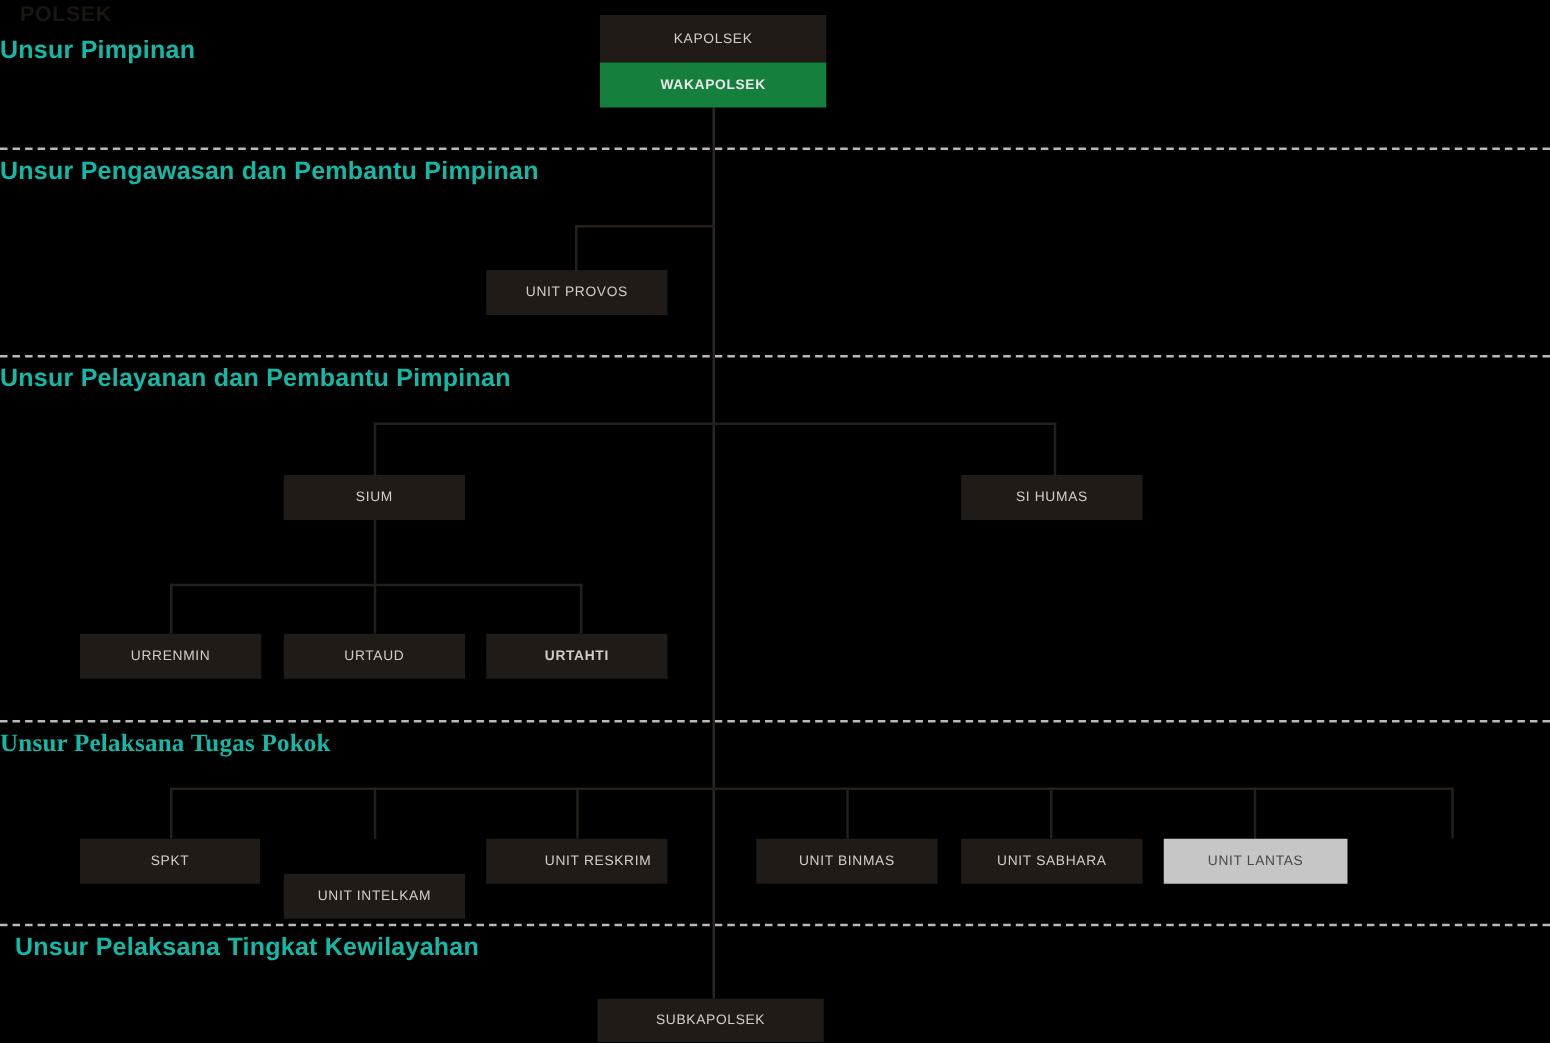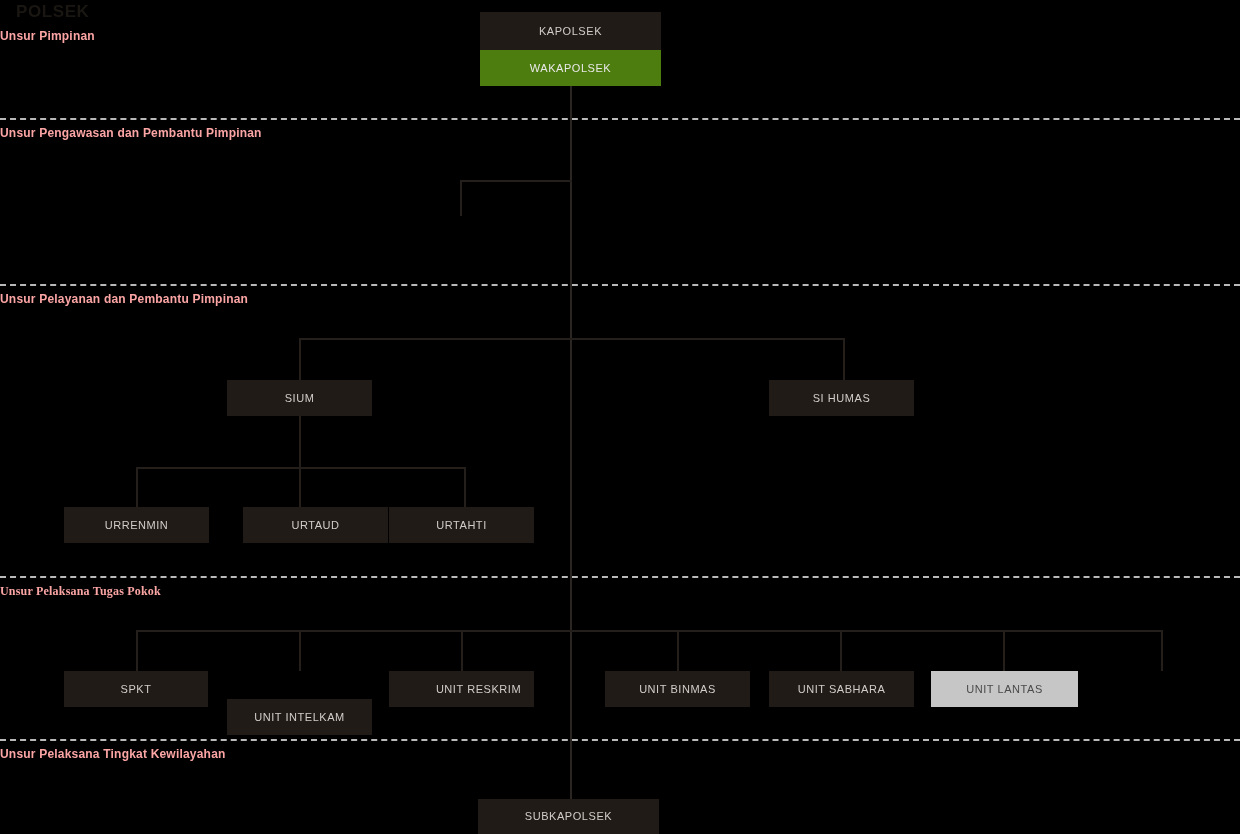--- a/index.html
+++ b/index.html
@@ -19,23 +19,23 @@
     width: 1240px;
     height: 834px;
     background: #000000;
     overflow: hidden;
   }
 
   
   .section-title {
     position: absolute;
     font-weight: bold;
-    font-size: 12px;
+    font-size: 20px;
     letter-spacing: 0.2px;
-    color: #fca5a5;
+    color: #14b8a6;
     white-space: nowrap;
   }
   .section-title.root-title {
     color: #1a1612;
     font-size: 17px;
     letter-spacing: 0.6px;
   }
   .divider {
     position: absolute;
     left: 0;
@@ -55,22 +55,23 @@
     letter-spacing: 0.55px;
     text-align: center;
     line-height: 1.1;
     padding: 0 4px;
   }
   .node.dark {
     background: #201b17;
     color: #d2cdc8;
   }
   .node.mid {
-    background: #4d7c0f;
+    background: #15803d;
     color: #e9e9e9;
+    font-weight: bold;
   }
   .node.light {
     background: #c6c6c6;
     color: #4a4a4a;
   }
 
   
   .line {
     position: absolute;
     background: #241f1b;
@@ -87,51 +88,52 @@
   <div class="section-title root-title" style="left:0px; top:2px;padding-left:16px;">POLSEK</div>
 
   <div class="section-title" style="left:0px; top:29px;">Unsur Pimpinan</div>
 
   <div class="section-title" style="left:0px; top:126px;">Unsur Pengawasan dan Pembantu Pimpinan</div>
 
   <div class="section-title" style="left:0px; top:292px;">Unsur Pelayanan dan Pembantu Pimpinan</div>
 
   <div class="section-title" style="left:0px; top:584px;font-family:Liberation Serif, serif;">Unsur Pelaksana Tugas Pokok</div>
 
-  <div class="section-title" style="left:0px; top:747px;">Unsur Pelaksana Tingkat Kewilayahan</div>
+  <div class="section-title" style="left:12px; top:747px;">Unsur Pelaksana Tingkat Kewilayahan</div>
 
   <div class="divider" style="top:118px;"></div>
   <div class="divider" style="top:284px;"></div>
   <div class="divider" style="top:576px;"></div>
   <div class="divider" style="top:739px;"></div>
 
   <div class="line v trunk" style="left:570px; top:86px;  height:713px;"></div>
 
   <div class="node dark" style="left:480px; top:12px; width:181px; height:38px;">KAPOLSEK</div>
   <div class="node mid" style="left:480px; top:50px; width:181px; height:36px;">WAKAPOLSEK</div>
 
   <div class="line h" style="left:460px; top:180px; width:112px;"></div>
   <div class="line v" style="left:460px; top:180px; height:36px;"></div>
+  <div class="node dark" style="left:389px; top:216px; width:145px;">UNIT PROVOS</div>
 
   <div class="line h" style="left:299px; top:338px; width:546px;"></div>
   <div class="line v" style="left:299px; top:338px; height:42px;"></div>
   <div class="line v" style="left:843px; top:338px; height:42px;"></div>
 
   <div class="node dark" style="left:227px; top:380px; width:145px;">SIUM</div>
   <div class="node dark" style="left:769px; top:380px; width:145px;">SI HUMAS</div>
 
   <div class="line v" style="left:299px; top:416px; height:51px;"></div>
   <div class="line h" style="left:136px; top:467px; width:330px;"></div>
   <div class="line v" style="left:136px; top:467px; height:40px;"></div>
   <div class="line v" style="left:299px; top:467px; height:40px;"></div>
   <div class="line v" style="left:464px; top:467px; height:40px;"></div>
 
   <div class="node dark" style="left:64px;  top:507px; width:145px;">URRENMIN</div>
-  <div class="node dark" style="left:227px; top:507px; width:145px;margin-left:16px;">URTAUD</div>
-  <div class="node dark" style="left:389px; top:507px; width:145px;">URTAHTI</div>
+  <div class="node dark" style="left:227px; top:507px; width:145px;">URTAUD</div>
+  <div class="node dark" style="left:389px; top:507px; width:145px;font-weight:bold;">URTAHTI</div>
 
   <div class="line h" style="left:136px; top:630px; width:1026px;"></div>
   <div class="line v" style="left:136px;  top:630px; height:41px;"></div>
   <div class="line v" style="left:299px;  top:630px; height:41px;"></div>
   <div class="line v" style="left:461px;  top:630px; height:41px;"></div>
   <div class="line v" style="left:677px;  top:630px; height:41px;"></div>
   <div class="line v" style="left:840px;  top:630px; height:41px;"></div>
   <div class="line v" style="left:1003px; top:630px; height:41px;"></div>
   <div class="line v" style="left:1161px; top:630px; height:41px;"></div>
 

